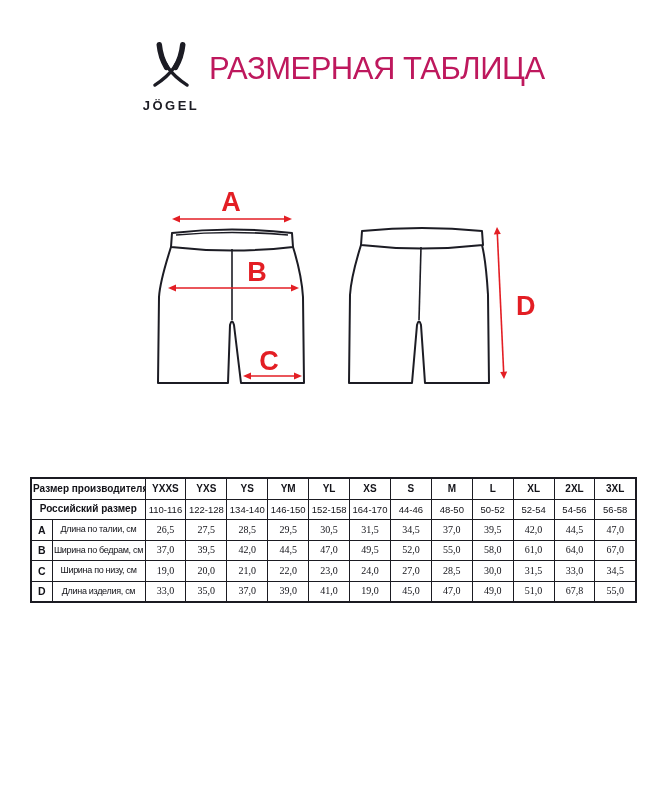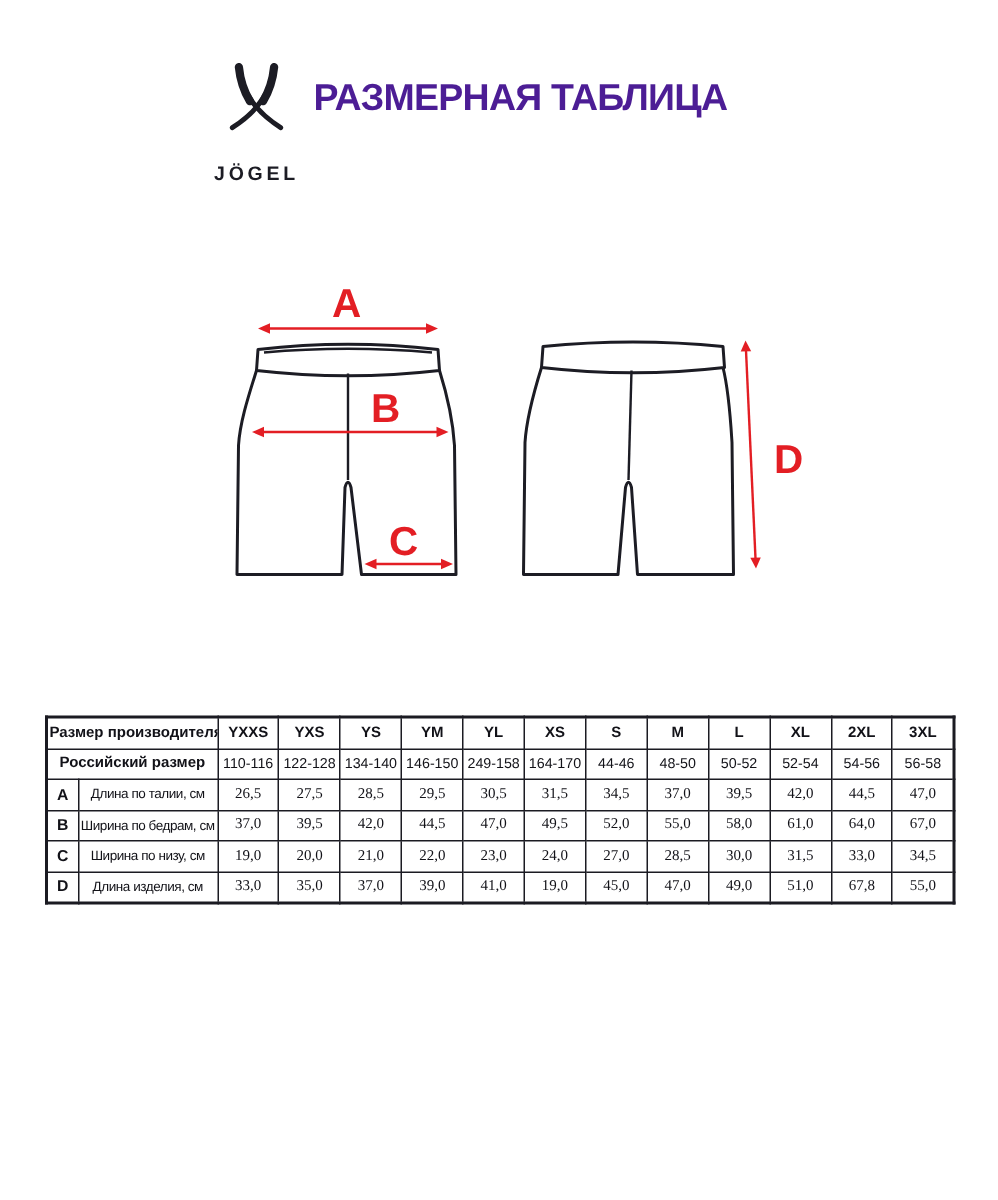--- a/index.html
+++ b/index.html
@@ -15,28 +15,28 @@
     color:var(--ink);
     overflow:hidden;
   }
   
   .logo{
     position:absolute;left:131px;top:42px;width:80px;
     display:flex;flex-direction:column;align-items:center;
   }
   .logo svg{display:block;}
   .logo-word{
-    margin-top:18px;
+    margin-top:8px;
     font-size:13px;font-weight:700;letter-spacing:2.5px;
     color:var(--ink);white-space:nowrap;
   }
   .page-title{
     position:absolute;left:209px;top:51px;margin:0;
-    font-size:25px;font-weight:700;letter-spacing:-0.5px;
-    color:#4c1d95;white-space:nowrap;
+    font-size:31px;font-weight:400;letter-spacing:-0.5px;
+    color:#be185d;white-space:nowrap;
   }
   
   .diagram{position:absolute;left:0;top:185px;}
   .diagram .outline{fill:#ffffff;stroke:var(--ink);stroke-width:2;stroke-linejoin:round;}
   .diagram .thinline{fill:none;stroke:var(--ink);stroke-width:1.6;}
   .diagram .arrow{stroke:var(--accent);stroke-width:1.6;fill:none;}
   .diagram .arrowhead{fill:var(--accent);stroke:none;}
   .diagram .measure-label{
     fill:var(--accent);
     font-family:"Liberation Sans","DejaVu Sans",sans-serif;
@@ -157,21 +157,21 @@
           <th class="size-h">XL</th>
           <th class="size-h">2XL</th>
           <th class="size-h">3XL</th>
         </tr>
         <tr>
           <th class="merged-label" colspan="2">Российский размер</th>
           <td class="ru-size">110-116</td>
           <td class="ru-size">122-128</td>
           <td class="ru-size">134-140</td>
           <td class="ru-size">146-150</td>
-          <td class="ru-size">249-158</td>
+          <td class="ru-size">152-158</td>
           <td class="ru-size">164-170</td>
           <td class="ru-size">44-46</td>
           <td class="ru-size">48-50</td>
           <td class="ru-size">50-52</td>
           <td class="ru-size">52-54</td>
           <td class="ru-size">54-56</td>
           <td class="ru-size">56-58</td>
         </tr>
       </thead>
     <tbody>

